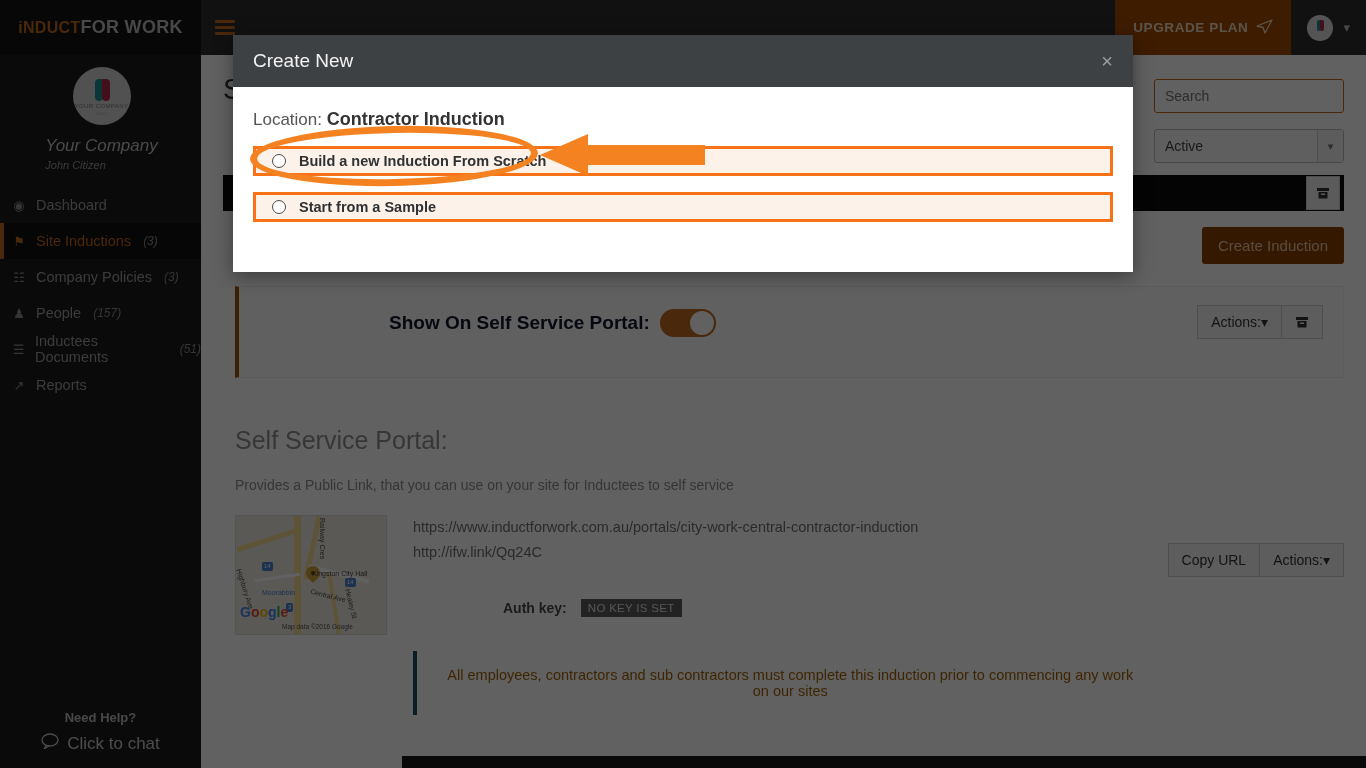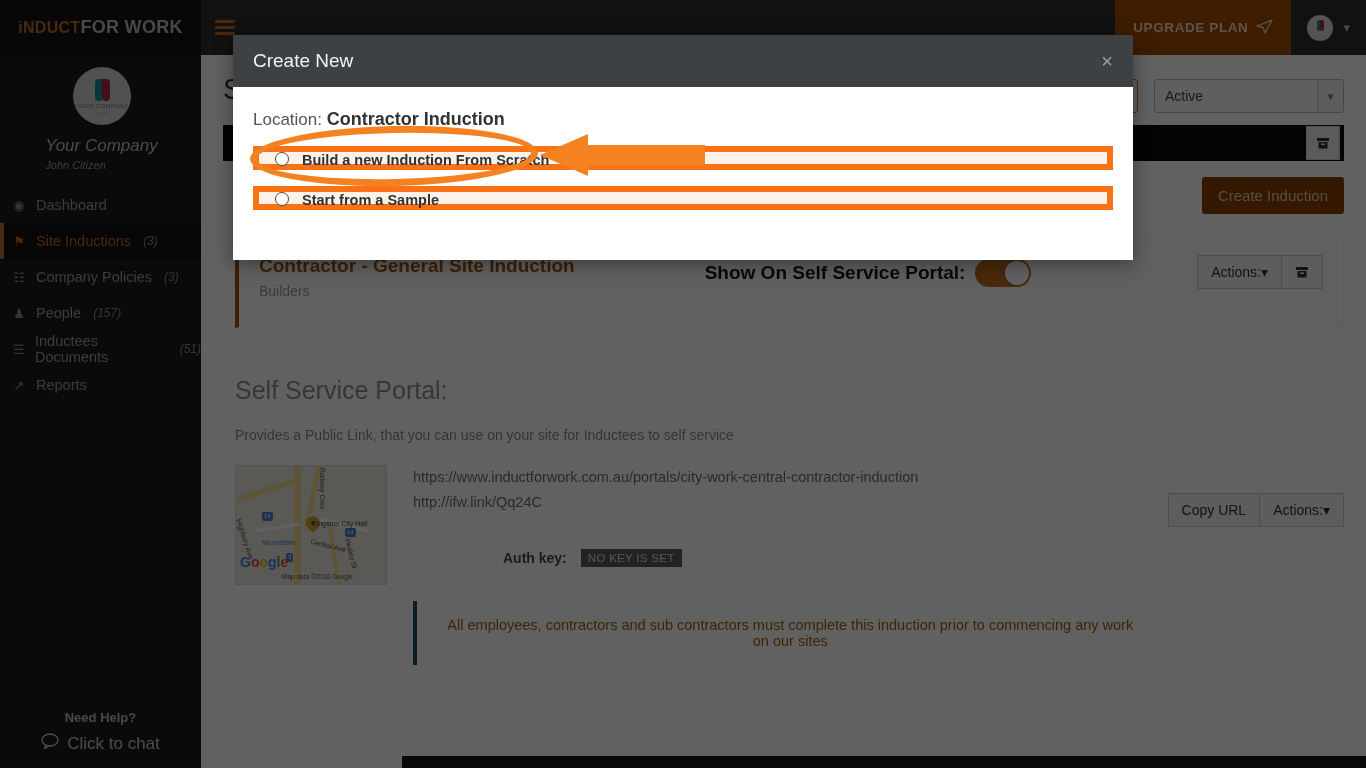--- a/index.html
+++ b/index.html
@@ -106,21 +106,21 @@
   .user-menu { display: flex; align-items: center; gap: 10px; padding: 0 16px; }
   .user-mini {
     width: 26px; height: 26px; border-radius: 50%; background: #ddd; position: relative; overflow: hidden;
   }
   .user-mini .ml { position: absolute; left: 10px; top: 5px; width: 4px; height: 11px; background: #1f8f96; border-radius: 4px 1px 4px 4px;}
   .user-mini .mr { position: absolute; left: 13px; top: 5px; width: 4px; height: 11px; background: #b0284a; border-radius: 1px 4px 4px 4px;}
   .caret-dn { color: #bdbdbd; font-size: 13px; }
 
   .page-head { padding: 18px 22px 0 22px; display: flex; align-items: flex-start; }
   .page-title { font-size: 29px; color: #333; font-weight: normal; }
-  .head-right { margin-left: auto; display: flex; gap: 16px; padding-top: 6px; }
+  .head-right { margin-left: auto; display: flex; gap: 16px; padding-top: 6px; flex-direction: column; }
   .search-input {
     width: 190px; height: 34px; border: 1px solid #c0691f; border-radius: 3px;
     padding: 0 10px; font-size: 14px; color: #555; background: #fff;
     font-family: "Liberation Sans", sans-serif;
   }
   .select-box {
     width: 190px; height: 34px; border: 1px solid #bbb; border-radius: 3px;
     background: #fafafa; display: flex; align-items: center; padding: 0 10px;
     font-size: 14px; color: #444; position: relative;
   }
@@ -221,22 +221,22 @@
   .modal-head {
     background: #3d4144; height: 52px; display: flex; align-items: center;
     padding: 0 20px;
   }
   .modal-title { color: #f2f2f2; font-size: 19px; }
   .modal-close { margin-left: auto; color: #9ba0a3; font-size: 20px; line-height: 1; }
   .modal-body { padding: 22px 20px 34px 20px; }
   .loc-line { font-size: 17px; color: #555; margin-bottom: 16px; }
   .loc-line b { color: #333; font-size: 18px; }
   .opt-row {
-    height: 24px; background: #fdf2e9; border: 6px solid #f97316;
-    display: flex; padding-left: 16px; gap: 13px;
+    height: 30px; background: #fdf2e9; border: 3px solid #f97316;
+    display: flex; align-items: center; padding-left: 16px; gap: 13px;
     margin-bottom: 16px;
   }
   .radio {
     width: 14px; height: 14px; border: 1.6px solid #4a4a4a; border-radius: 50%;
     background: #fff; flex: 0 0 auto;
   }
   .opt-label { font-size: 14.5px; font-weight: bold; color: #2f3133; }
 
   
   .annot { position: absolute; z-index: 70; pointer-events: none; }
@@ -361,24 +361,20 @@
             <rect x="5" y="7.5" width="4" height="1.5" fill="#f0f0f0"></rect>
           </svg>
       </div>
     </div>
 
     <div class="create-row">
       <div class="create-btn">Create Induction</div>
     </div>
 
     <div class="card">
-      <div>
-        <div class="card-title">Contractor - General Site Induction</div>
-        <div class="card-sub">Builders</div>
-      </div>
       <div class="card-mid">
         <span class="card-mid-label">Show On Self Service Portal:</span>
         <div class="toggle">
             <div class="knob"></div>
           </div>
       </div>
       <div class="card-right">
         <div class="btn-group">
           <div class="btn-light">
             <span>Actions:</span>

